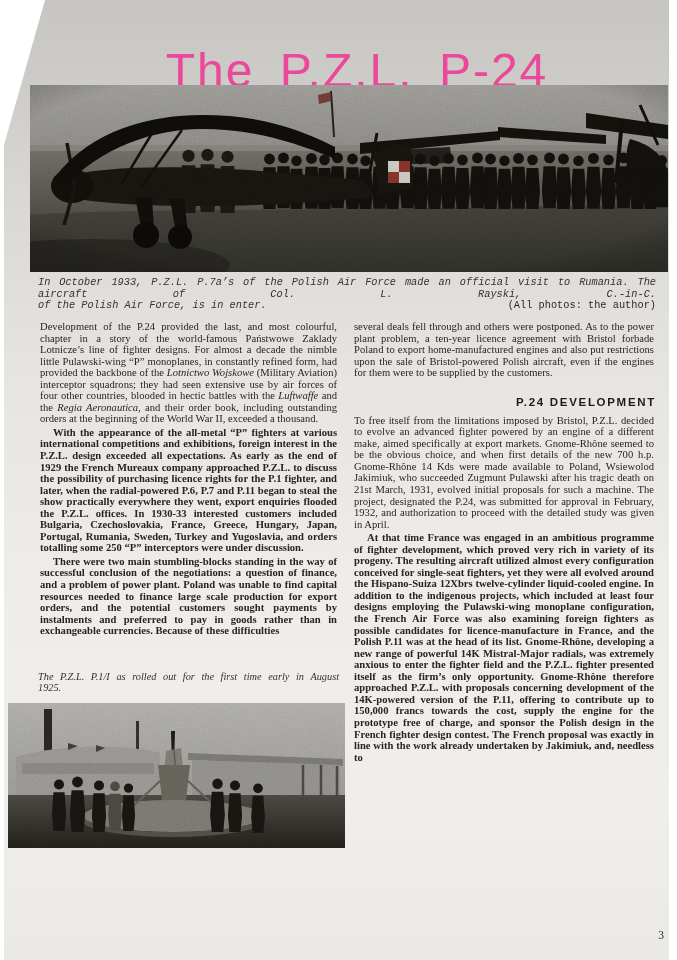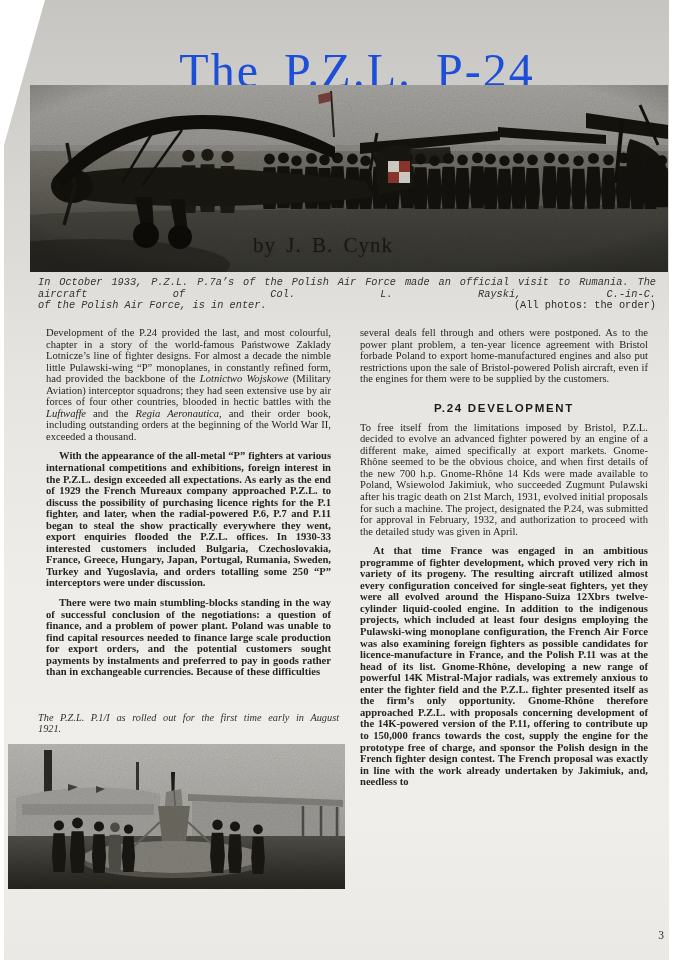--- a/index.html
+++ b/index.html
@@ -9,24 +9,24 @@
     font-family:"Liberation Serif", serif;
   }
   .page{
     position:absolute;inset:0;
     background:linear-gradient(180deg,#c6c5c1 0%,#cdccc8 9%,#d8d7d3 20%,#e7e5e1 40%,#efede9 62%,#f0eeea 85%,#ebe9e5 100%);
     clip-path:polygon(45px 0,669px 0,669px 960px,4px 960px,4px 145px);
   }
   .title{
     position:absolute;top:8px;left:45px;width:624px;
     text-align:center;
-    font-family:Liberation Serif, serif;
+    font-family:Liberation Sans, sans-serif;
     font-size:48px;line-height:62px;font-weight:500;
     letter-spacing:2px;word-spacing:10px;
-    color:#1d4ed8;
+    color:#ec4899;
   }
   .photo-top{
     position:absolute;left:30px;top:85px;width:638px;height:187px;
     background:#9a9994;overflow:hidden;
   }
   .photo-top svg{display:block}
   .byline{
     position:absolute;left:198px;top:148px;width:190px;
     font-family:"Liberation Serif",serif;
     font-size:21px;color:rgba(22,19,14,0.88);
@@ -37,27 +37,27 @@
     position:absolute;left:38px;top:277px;width:618px;
     font-style:italic;font-size:10.3px;line-height:11.6px;color:#34322c;font-family:Liberation Mono, monospace;
   }
   .caption-top .l1{text-align:justify;text-align-last:justify;}
   .caption-top .l2{display:flex;justify-content:space-between;}
   .caption-top .credit{font-style:normal;color:#2c2a25;}
   .col{position:absolute;top:319px;color:#27251f;}
   .col-left{left:38px;width:301px;}
   .col-right{left:352px;width:304px;}
   p.body{
-    margin:8px;font-size:10.6px;line-height:11.55px;text-align:justify;
+    margin:2px;font-size:10.6px;line-height:11.55px;text-align:justify;
   }
   p.body.indent{text-indent:13px;font-weight:bold;}
   .sec-heading{
     font-family:"Liberation Sans",sans-serif;
     font-weight:bold;font-size:11.5px;letter-spacing:1.7px;
-    text-align:center;margin:17px 0 7px 0;color:#1d1c18;
+    text-align:right;margin:17px 0 7px 0;color:#1d1c18;
   }
   .caption-left{
     margin-top:34px;font-style:italic;font-size:10.3px;line-height:11.6px;color:#34322c;
   }
   .caption-left .l1{text-align:justify;text-align-last:justify;}
   .photo-bottom{
     margin-top:9px;margin-left:-30px;width:337px;height:145px;
     background:#b3b2ad;overflow:hidden;
   }
   .page-num{
@@ -174,38 +174,37 @@
       <line x1="112" y1="101" x2="152" y2="45" stroke="#15130e" stroke-width="2.5"></line>
       <path d="M105,112 L112,146 L124,146 L122,112 Z" fill="#14120d"></path>
       <path d="M140,114 L146,148 L158,148 L154,114 Z" fill="#14120d"></path>
       <circle cx="116" cy="150" r="13" fill="#0e0d0a"></circle>
       <circle cx="150" cy="152" r="12" fill="#0e0d0a"></circle>
     </g>
 
     <rect x="0" y="0" width="638" height="187" filter="url(#g1)" opacity="0.16"></rect>
     <rect x="0" y="0" width="638" height="187" fill="url(#vig1)"></rect>
   </svg>
-  <div class="byline">by J. B. Cynk</div>
 </div>
 
 <div class="caption-top">
   <div class="l1">In October 1933, P.Z.L. P.7a’s of the Polish Air Force made an official visit to Rumania. The aircraft of Col. L. Rayski, C.-in-C.</div>
   <div class="l2">
     <span>of the Polish Air Force, is in enter.</span>
-    <span class="credit">(All photos: the order)</span>
+    <span class="credit">(All photos: the author)</span>
   </div>
 </div>
 
 <div class="col col-left">
   <p class="body"><span>Development of the P.24 provided the last, and most colourful, chapter in a story of the world-famous Państwowe Zaklady Lotnicze’s line of fighter designs. For almost a decade the nimble little Pulawski-wing “P” monoplanes, in constantly refined form, had provided the backbone of the </span><i>Lotnictwo Wojskowe</i><span> (Military Aviation) interceptor squadrons; they had seen extensive use by air forces of four other countries, blooded in hectic battles with the </span><i>Luftwaffe</i><span> and the </span><i>Regia Aeronautica</i><span>, and their order book, including outstanding orders at the beginning of the World War II, exceeded a thousand.</span></p>
   <p class="body indent">With the appearance of the all-metal “P” fighters at various international competitions and exhibitions, foreign interest in the P.Z.L. design exceeded all expectations. As early as the end of 1929 the French Mureaux company approached P.Z.L. to discuss the possibility of purchasing licence rights for the P.1 fighter, and later, when the radial-powered P.6, P.7 and P.11 began to steal the show practically everywhere they went, export enquiries flooded the P.Z.L. offices. In 1930-33 interested customers included Bulgaria, Czechoslovakia, France, Greece, Hungary, Japan, Portugal, Rumania, Sweden, Turkey and Yugoslavia, and orders totalling some 250 “P” interceptors were under discussion.</p>
   <p class="body indent">There were two main stumbling-blocks standing in the way of successful conclusion of the negotiations: a question of finance, and a problem of power plant. Poland was unable to find capital resources needed to finance large scale production for export orders, and the potential customers sought payments by instalments and preferred to pay in goods rather than in exchangeable currencies. Because of these difficulties</p>
   <div class="caption-left">
     <div class="l1">The P.Z.L. P.1/I as rolled out for the first time early in August</div>
-    <div>1921.</div>
+    <div>1925.</div>
   </div>
   <div class="photo-bottom">
     <svg width="337" height="145" viewBox="0 0 337 145">
       <defs>
         <linearGradient id="sky2" x1="0" y1="0" x2="0" y2="1">
           <stop offset="0" stop-color="#c7c6c1"></stop>
             <stop offset="1" stop-color="#b0afaa"></stop>
         </linearGradient>
         <linearGradient id="gnd2" x1="0" y1="0" x2="0" y2="1">
           <stop offset="0" stop-color="#56544d"></stop>

